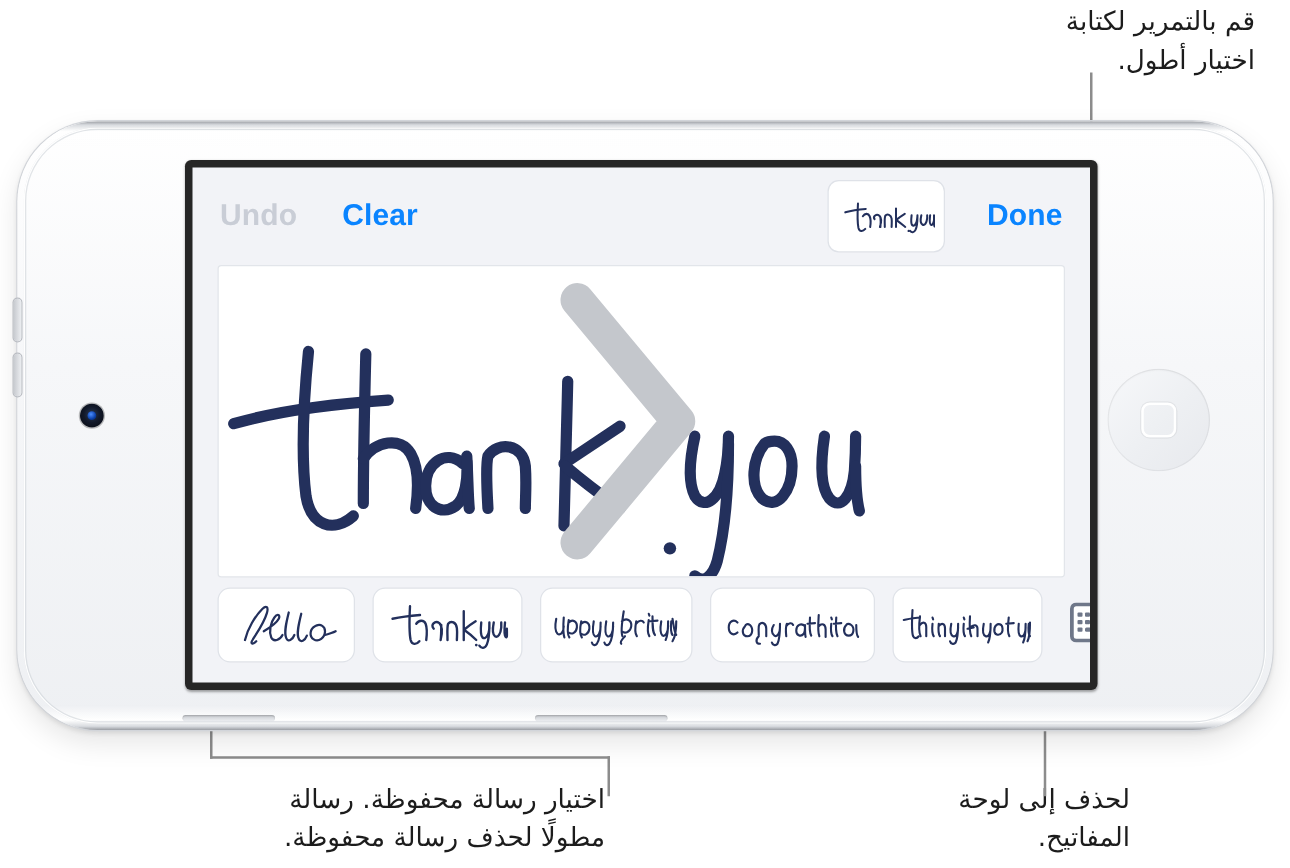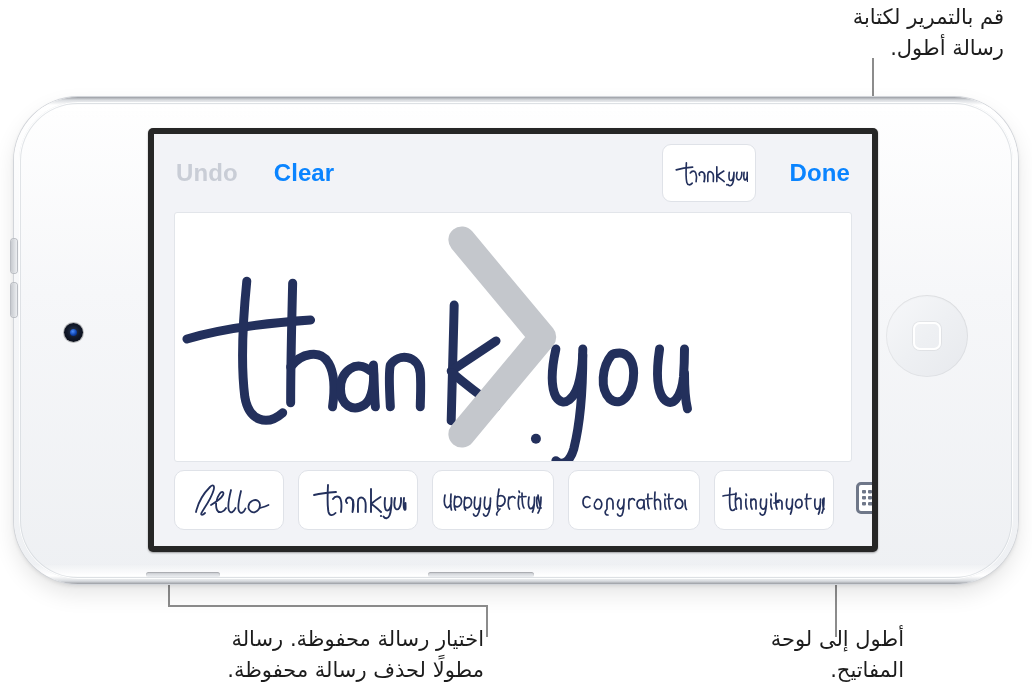--- a/index.html
+++ b/index.html
@@ -266,26 +266,26 @@
     margin-left: 8px;
     cursor: pointer;
   }
 
   .ink { fill: none; stroke: #23305c; stroke-linecap: round; stroke-linejoin: round; }
 </style>
 </head>
 <body>
 
 <div class="callout" id="callout-scroll">قم بالتمرير لكتابة
-رسالة أطول.</div>
+اختيار أطول.</div>
 
 <div class="callout" id="callout-saved">اختيار رسالة محفوظة. رسالة
 مطولًا لحذف رسالة محفوظة.</div>
 
-<div class="callout" id="callout-kbd">أطول إلى لوحة
+<div class="callout" id="callout-kbd">لحذف إلى لوحة
 المفاتيح.</div>
 
 <div class="leader v" style="left:872px; top:58px; height:285px;"></div>
 <div class="leader h" style="left:845px; top:341px; width:29px;"></div>
 
 <div class="leader v" style="left:168px; top:575px; height:32px;"></div>
 <div class="leader h" style="left:168px; top:605px; width:320px;"></div>
 <div class="leader v" style="left:486px; top:605px; height:32px;"></div>
 
 <div class="leader v" style="left:835px; top:522px; height:115px;"></div>

